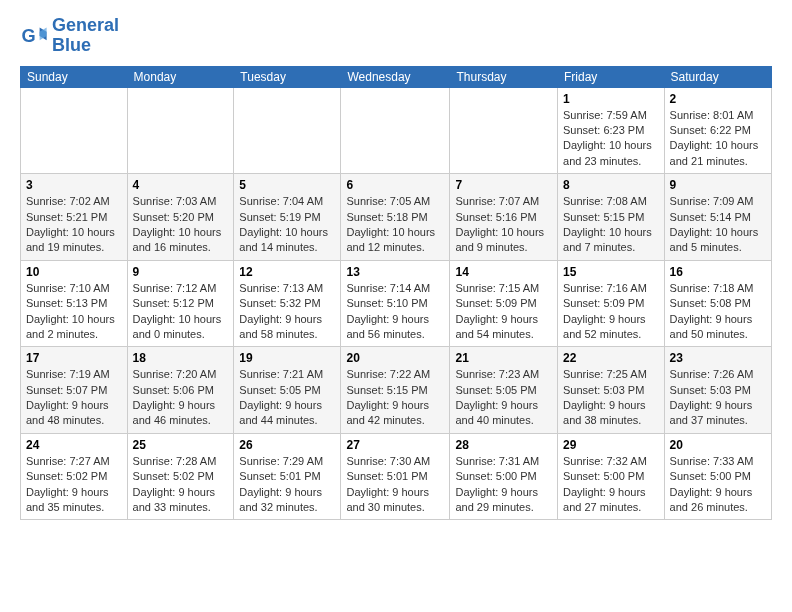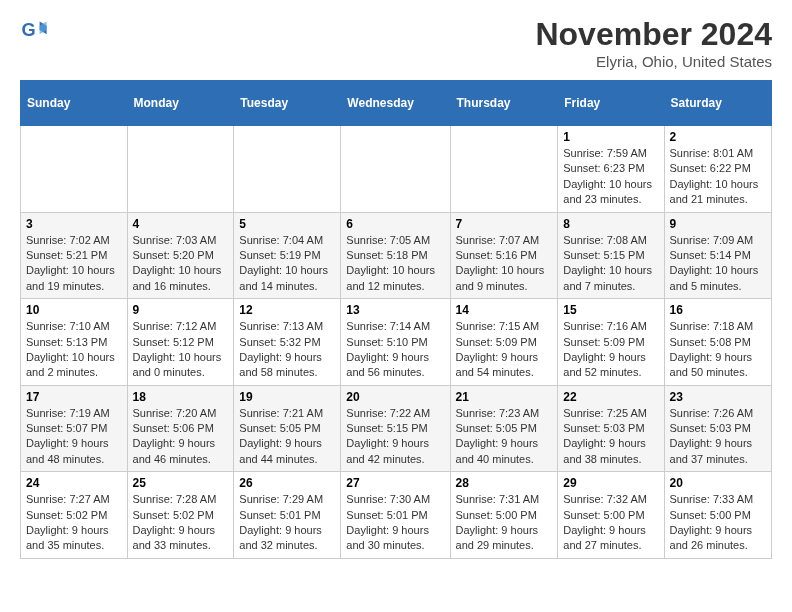--- a/index.html
+++ b/index.html
@@ -53,23 +53,23 @@
     }
     .calendar {
       width: 100%;
       border-collapse: collapse;
       font-size: 11px;
     }
     .calendar th {
       background: #2e6eb5;
       color: #fff;
       text-align: left;
-      padding: 15px 6px;
+      padding: 3px 6px;
       font-size: 12px;
-      font-weight: bold;
+      font-weight: normal;
       border: 1px solid #2e6eb5;
     }
     .calendar td {
       border: 1px solid #ccc;
       vertical-align: top;
       padding: 4px 5px;
       height: 78px;
       width: 113px;
       background: #fff;
     }
@@ -95,24 +95,24 @@
 <body>
 
 <div class="page">
   <div class="header">
     <div class="logo">
       <svg class="logo-icon" viewBox="0 0 40 40">
         <text x="2" y="28" font-size="26" font-weight="bold" fill="#2e6eb5">G</text>
         <polygon points="28,8 38,14 38,26 28,20" fill="#2e6eb5"></polygon>
         <polygon points="28,14 38,8 38,20 28,26" fill="#5ba3e0" opacity="0.7"></polygon>
       </svg>
-    </div>
-    <div class="title-block">
-      <div class="month-title">November 2024</div>
-      <div class="location">Elyria, Ohio, United States</div>
+      <div class="logo-text">
+        <div><span>General</span></div>
+        <div style="color:#2e6eb5;">Blue</div>
+      </div>
     </div>
   </div>
 
   <table class="calendar">
     <thead>
       <tr>
         <th>Sunday</th>
         <th>Monday</th>
         <th>Tuesday</th>
         <th>Wednesday</th>

